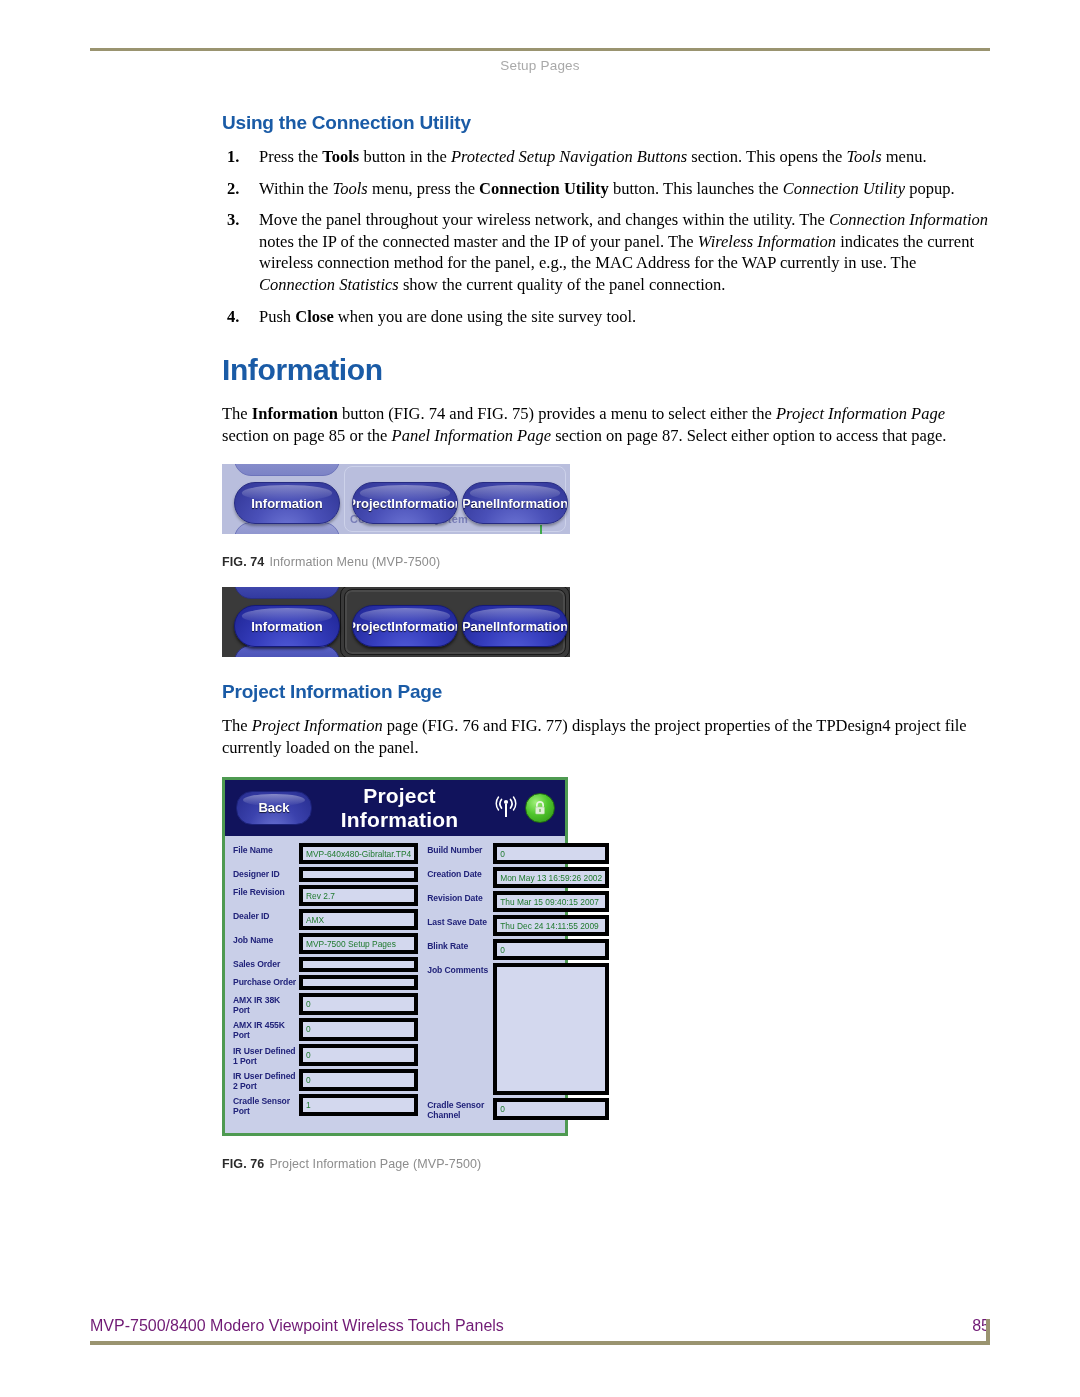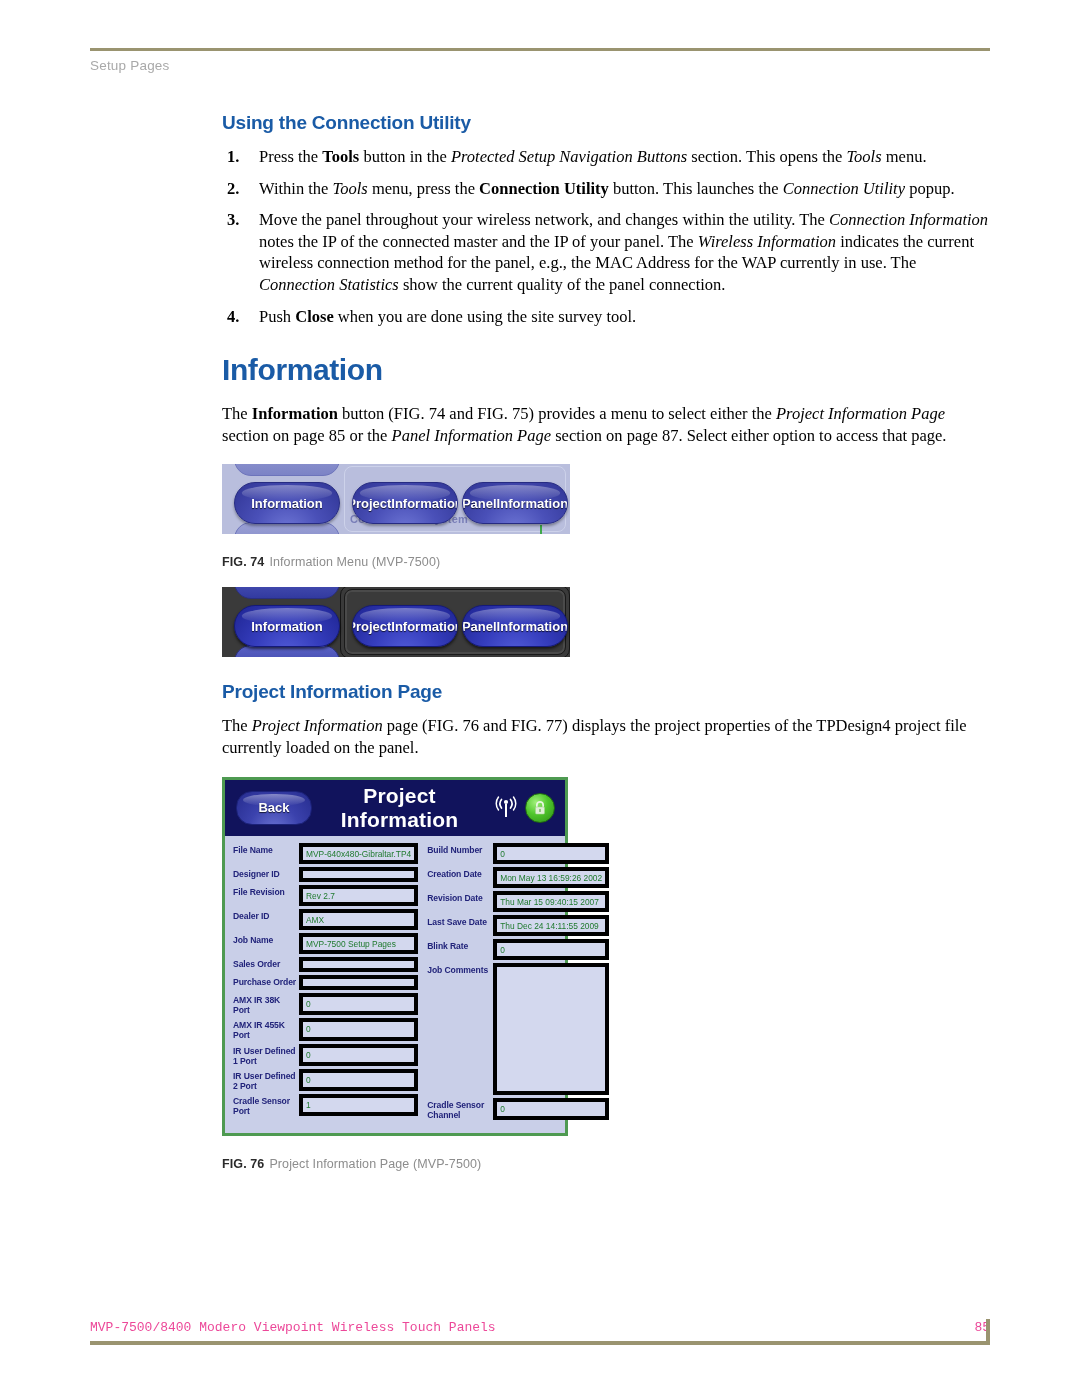--- a/index.html
+++ b/index.html
@@ -22,21 +22,21 @@
     left: 90px;
     top: 48px;
     width: 900px;
   }
   .header-rule {
     height: 3px;
     background: #9a9470;
     width: 100%;
   }
   .header-text {
-    text-align: left;
+    text-align: center;
     font-family: "Liberation Sans", sans-serif;
     font-size: 13.5px;
     color: #a9a9a9;
     letter-spacing: .2px;
     margin-top: 7px;
   }
 
   
   .content {
     position: absolute;
@@ -334,23 +334,23 @@
   .page-footer {
     position: absolute;
     left: 90px;
     bottom: 52px;
     width: 900px;
   }
   .footer-row {
     display: flex;
     justify-content: space-between;
     align-items: baseline;
-    font-family: Liberation Mono, monospace;
-    font-size: 13px;
-    color: #ec4899;
+    font-family: Liberation Sans, sans-serif;
+    font-size: 16px;
+    color: #701a75;
     padding-bottom: 6px;
   }
   .footer-rule {
     height: 4px;
     background: #9a9470;
     position: relative;
   }
   .footer-rule::after {
     content: "";
     position: absolute;

